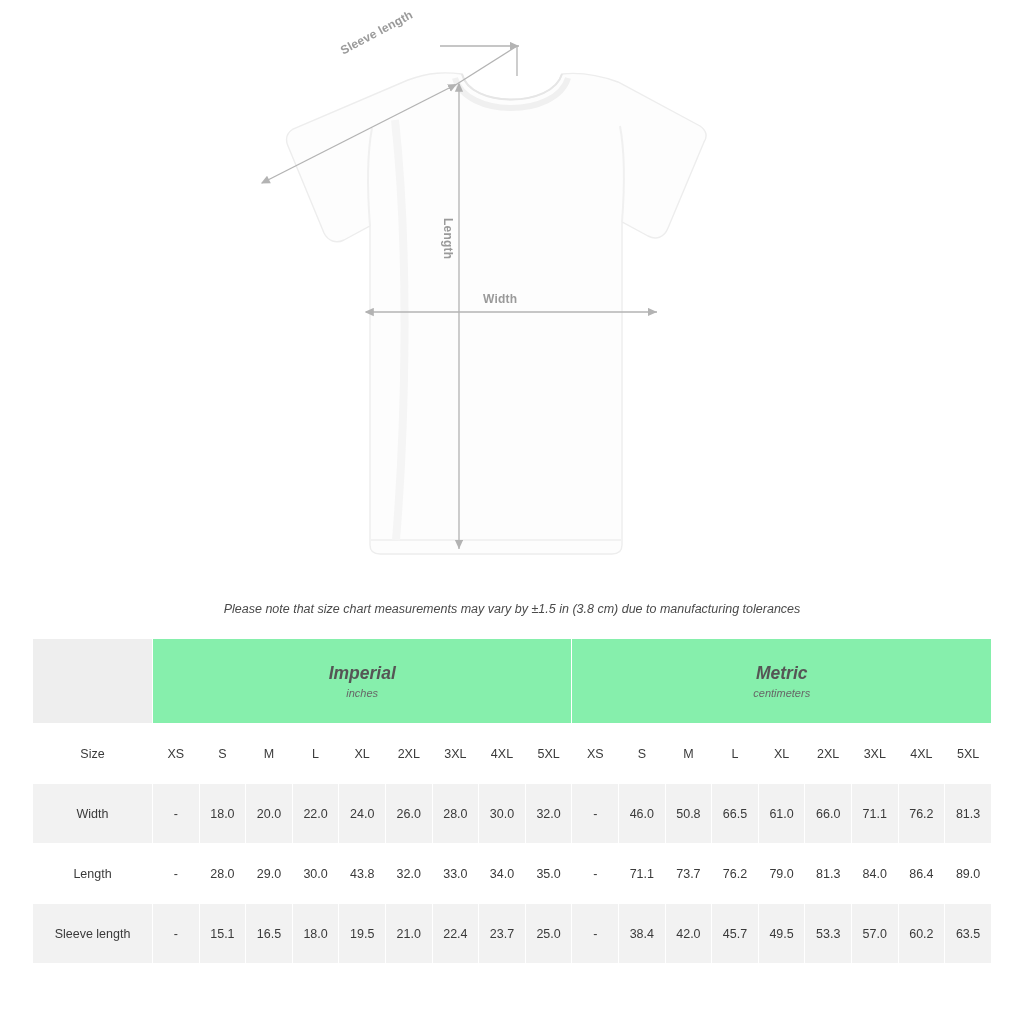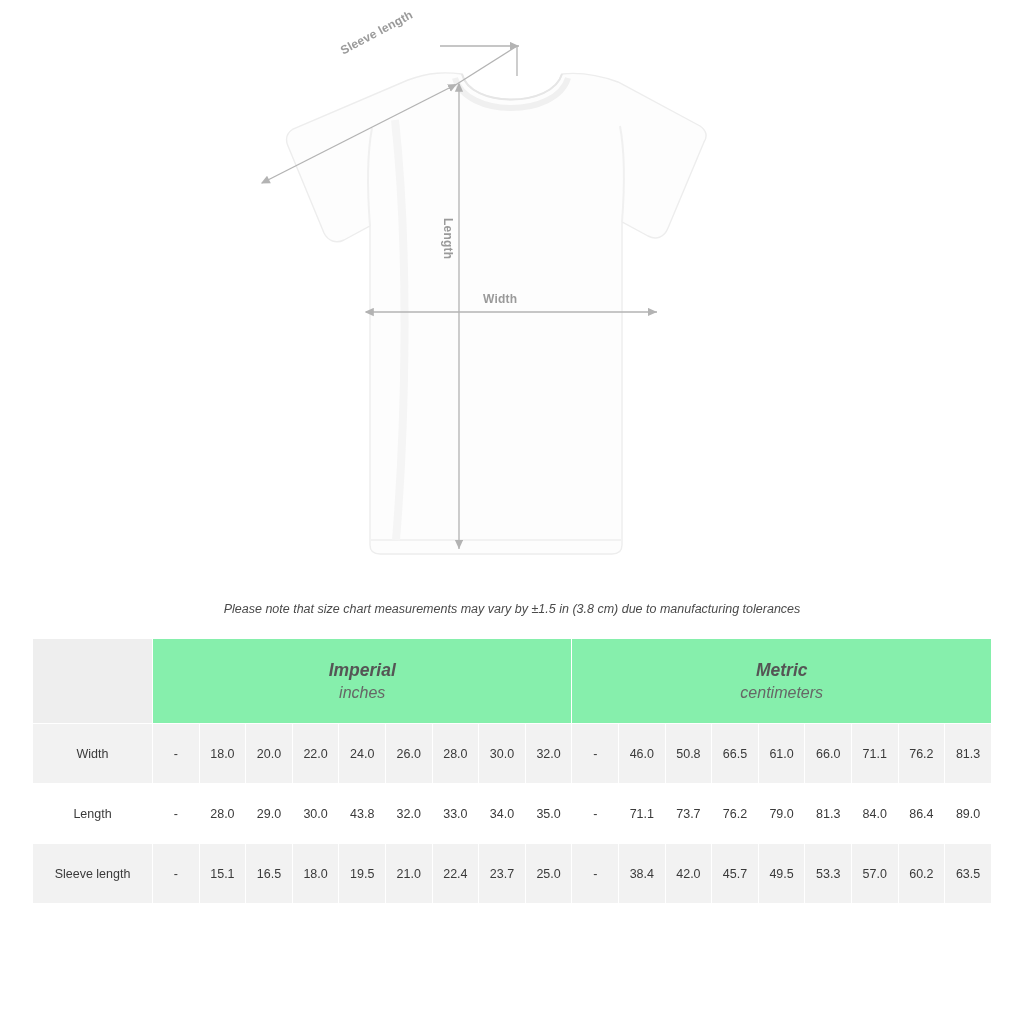--- a/index.html
+++ b/index.html
@@ -99,21 +99,21 @@
   }
   .sys-head .sys-name {
     font-size: 17.5px;
     font-style: italic;
     font-weight: bold;
     color: #555555;
     display: block;
     line-height: 1.25;
   }
   .sys-head .sys-unit {
-    font-size: 16px;
+    font-size: 11px;
     font-style: italic;
     color: #666666;
     display: block;
     margin-top: 3px;
   }
   .corner-cell {
     background: #eeeeee;
   }
   .head-row td {
     background: #ffffff;
@@ -233,20 +233,41 @@
         <td class="sys-head" colspan="9">
           <span class="sys-name">Imperial</span>
           <span class="sys-unit">inches</span>
         </td>
         <td class="sys-head" colspan="9">
           <span class="sys-name">Metric</span>
           <span class="sys-unit">centimeters</span>
         </td>
       </tr>
 
+      <tr class="head-row">
+        <td class="rowlabel-head">Size</td>
+        <td>XS</td>
+        <td>S</td>
+        <td>M</td>
+        <td>L</td>
+        <td>XL</td>
+        <td>2XL</td>
+        <td>3XL</td>
+        <td>4XL</td>
+        <td>5XL</td>
+        <td>XS</td>
+        <td>S</td>
+        <td>M</td>
+        <td>L</td>
+        <td>XL</td>
+        <td>2XL</td>
+        <td>3XL</td>
+        <td>4XL</td>
+        <td>5XL</td>
+      </tr>
 
       <tr class="shade">
         <td class="rowlabel">Width</td>
         <td>-</td>
         <td>18.0</td>
         <td>20.0</td>
         <td>22.0</td>
         <td>24.0</td>
         <td>26.0</td>
         <td>28.0</td>

